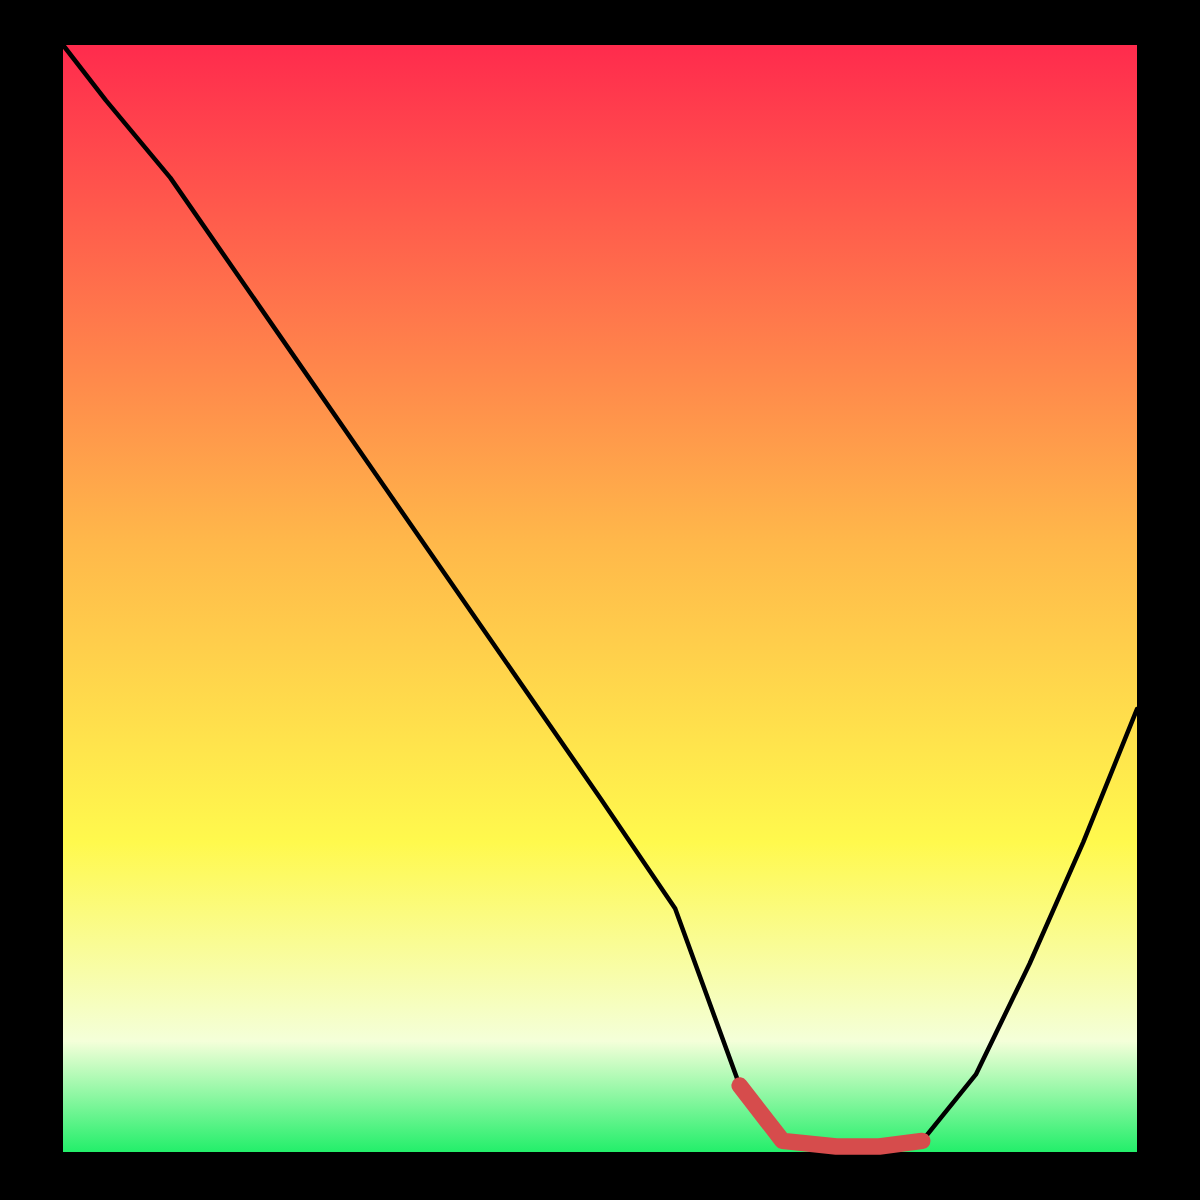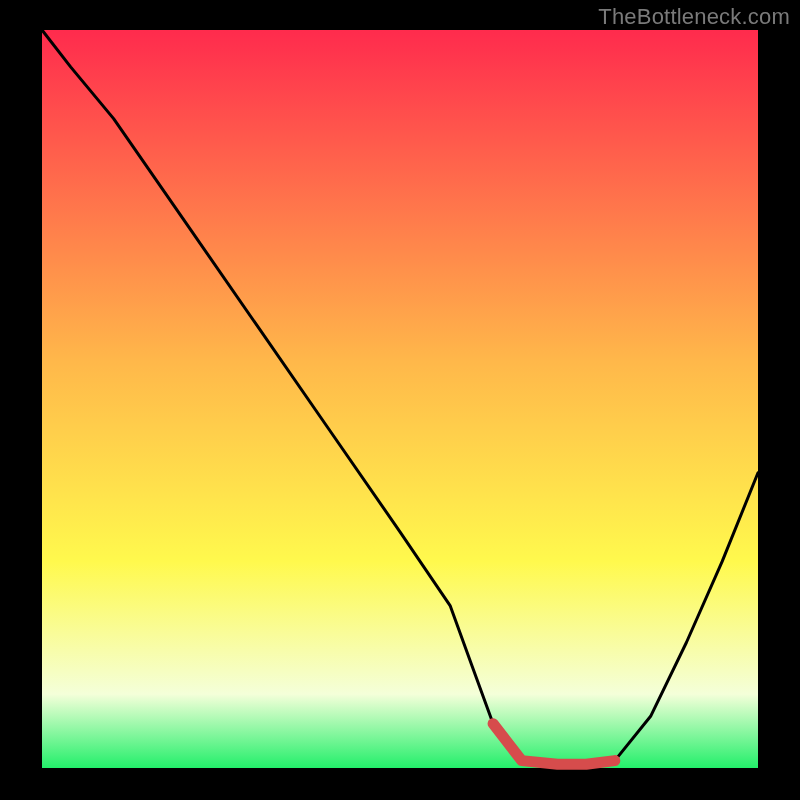--- a/index.html
+++ b/index.html
@@ -28,21 +28,20 @@
     z-index: 10;
   }
   svg {
     display: block;
   }
 </style>
 </head>
 <body>
 
 <div class="frame">
-  <div class="watermark">TheBottleneck.com</div>
   <svg id="chart-svg" width="800" height="800" viewBox="0 0 800 800">
     <defs>
       <linearGradient id="bg-grad" x1="0" y1="0" x2="0" y2="1">
         <stop id="g0" offset="0%" stop-color="#ff2b4d"></stop>
         <stop id="g1" offset="45%" stop-color="#ffb84a"></stop>
         <stop id="g2" offset="72%" stop-color="#fff94d"></stop>
         <stop id="g3" offset="90%" stop-color="#f4ffd9"></stop>
         <stop id="g4" offset="100%" stop-color="#23ef6a"></stop>
       </linearGradient>
     </defs>

